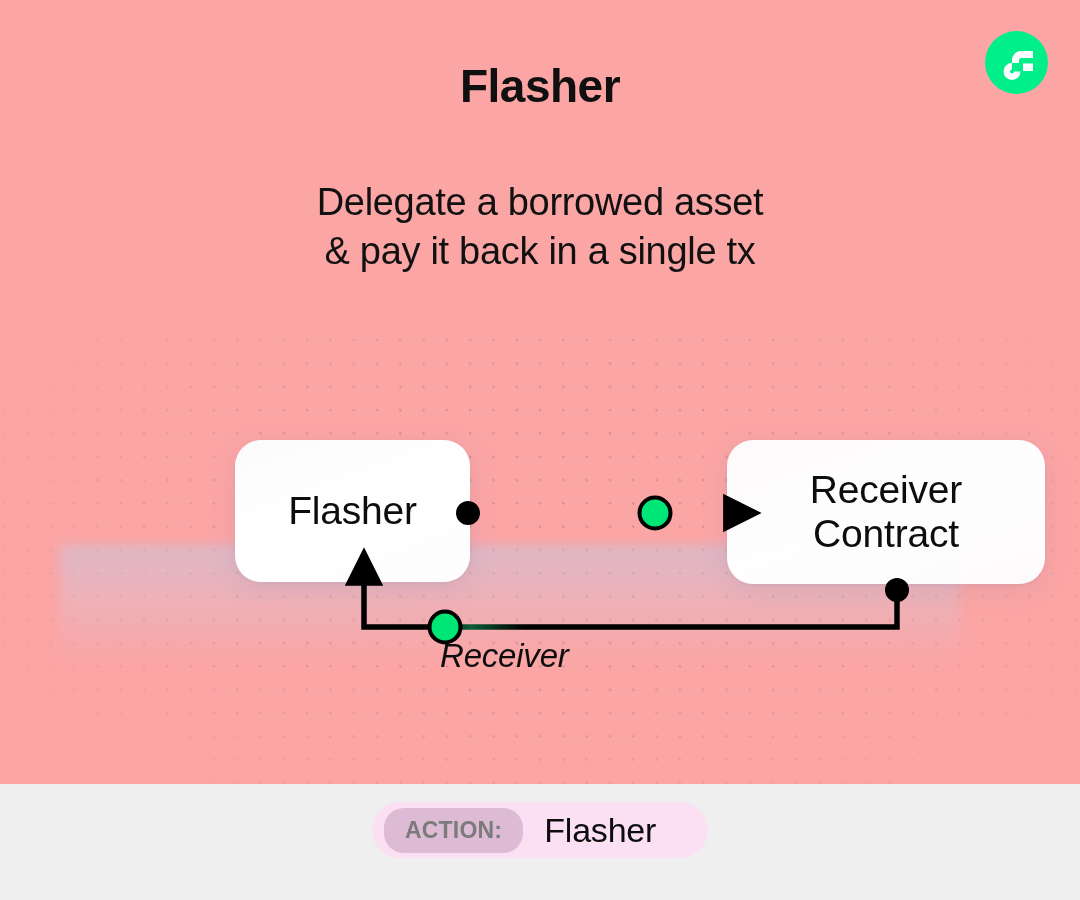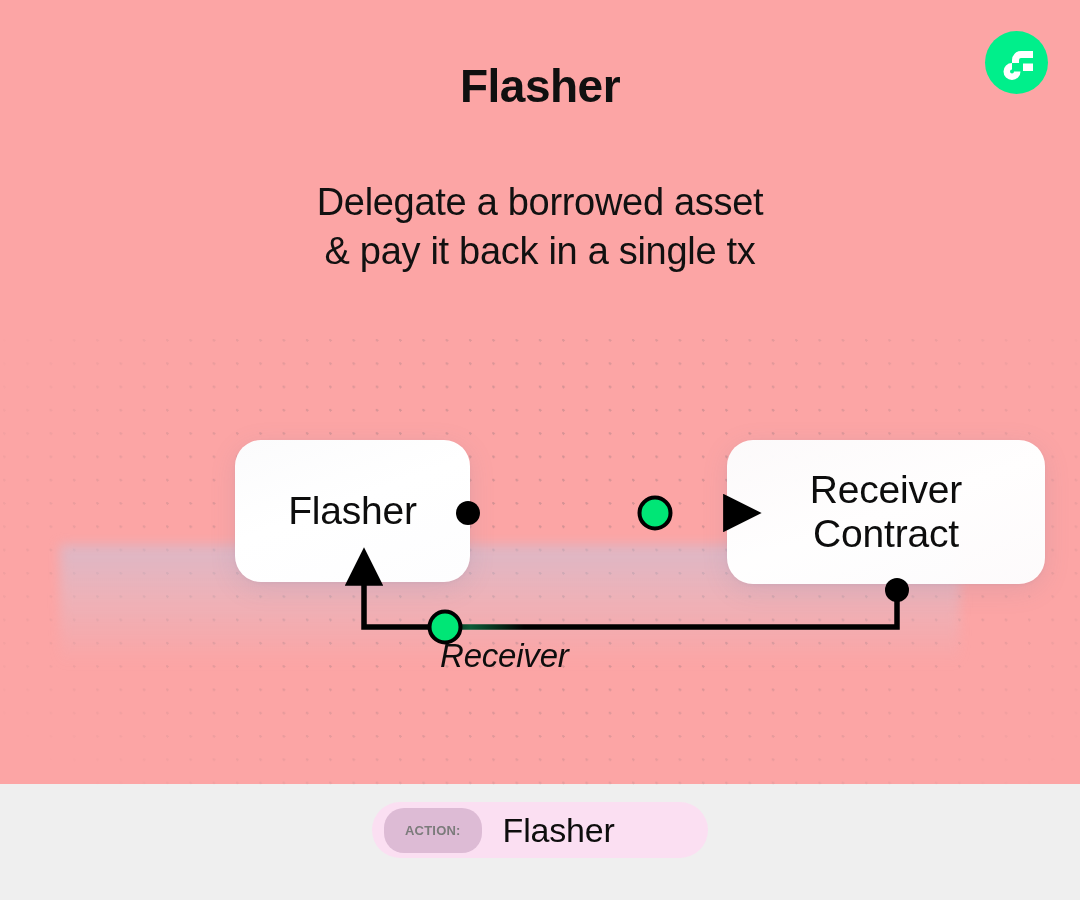--- a/index.html
+++ b/index.html
@@ -181,21 +181,21 @@
     box-sizing: border-box;
   }
   .badge-tag {
     background: #ddbbd5;
     color: #7b7b7b;
     border-radius: 20px;
     height: 37px;
     padding: 4px 21px;
     display: flex;
     align-items: center;
-    font-size: 13px;
+    font-size: 23px;
     font-weight: bold;
     letter-spacing: 0.2px;
   }
   .badge-value {
     margin-left: 21px;
     font-size: 34px;
     color: #0d0d0d;
     letter-spacing: -0.2px;
   }
 </style>

